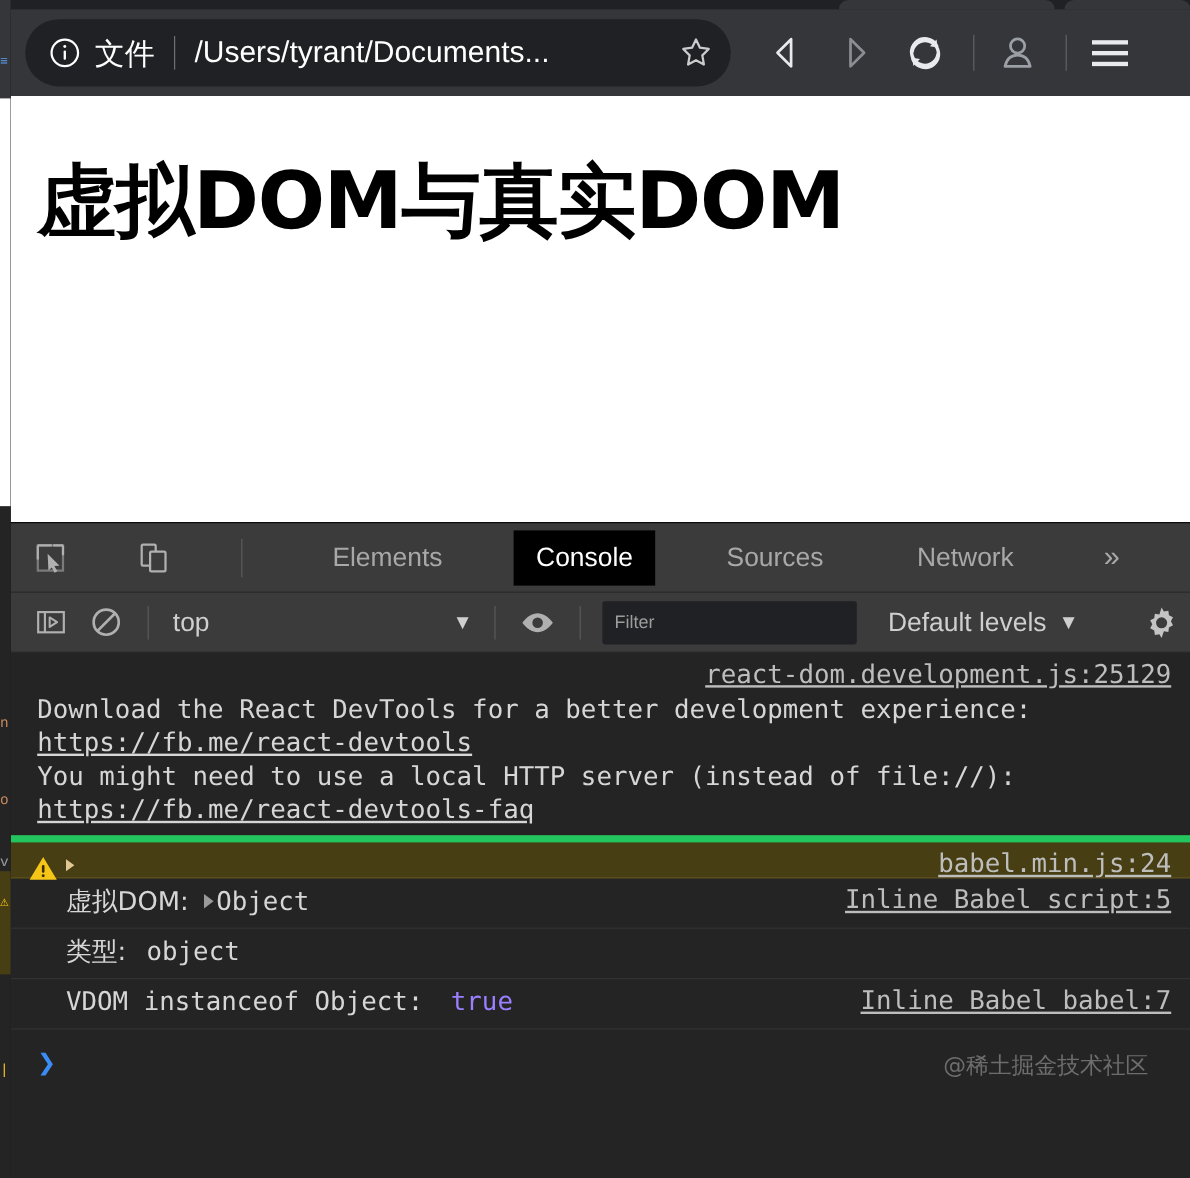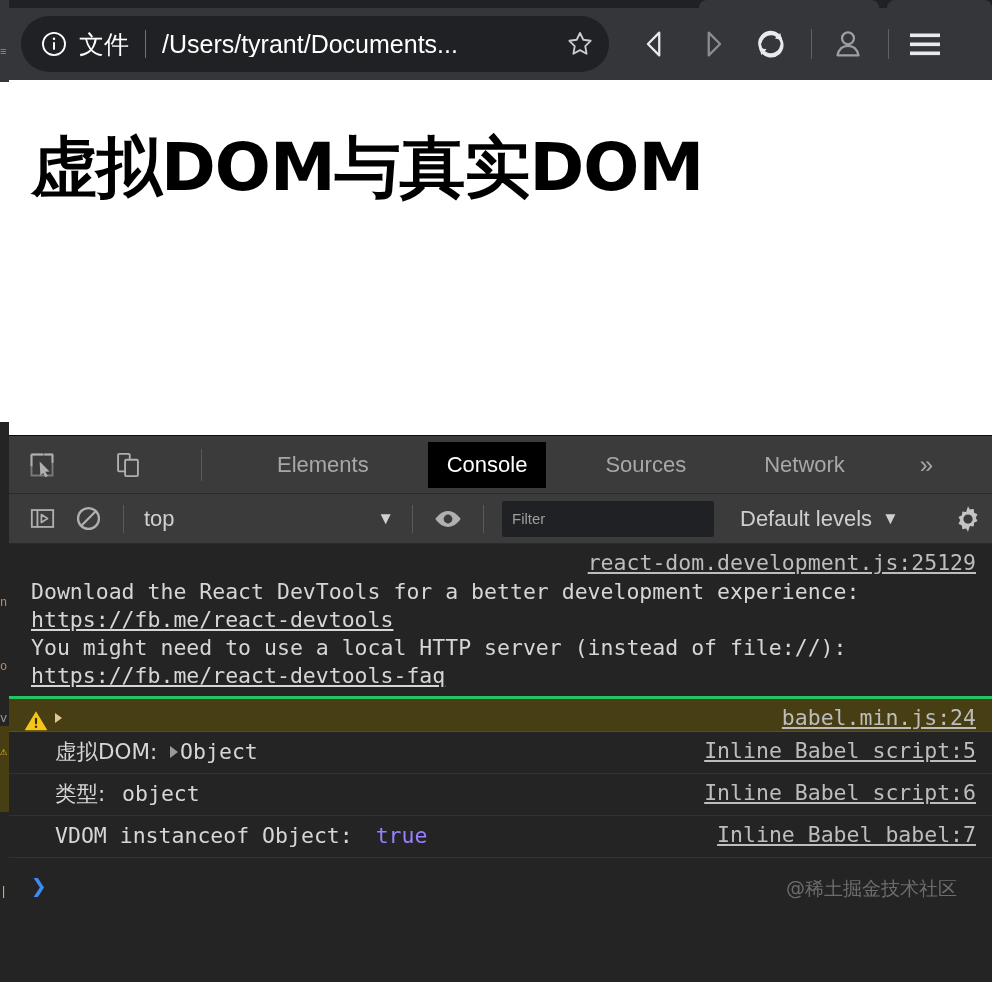--- a/index.html
+++ b/index.html
@@ -365,21 +365,21 @@
 
   .msg.info {
     padding-top: 34px;
     border-bottom: none;
     color: #d6d6d6;
   }
   .msg.info .src { top: 5px; }
 
   .msg.warning {
     background: #473e14;
-    border-top: 3px solid #22c55e;
+    border-top: 6px solid #22c55e;
     border-bottom: 1px solid #5c5020;
     color: #e2c792;
     padding-left: 54px;
     padding-top: 8px;
     padding-bottom: 9px;
   }
   .msg.warning .warn-ico {
     position: absolute;
     left: 14px; top: 9px;
     width: 26px; height: 26px;
@@ -634,21 +634,20 @@
           <span class="arrow"></span>
           <span class="src">babel.min.js:24</span>
         </div>
 
         <div class="msg log">
           <span class="src">Inline Babel script:5</span>
           <span class="cn">虚拟DOM: </span><span class="disc"></span><span>Object</span>
         </div>
 
         <div class="msg log">
-          <span class="src">Inline Babel script:6</span>
           <span class="cn">类型: </span><span style="margin-left:10px;">object</span>
         </div>
 
         <div class="msg log">
           <span class="src">Inline Babel babel:7</span>
           <span>VDOM instanceof Object: </span><span class="val-bool" style="margin-left:10px;">true</span>
         </div>
 
         <div class="prompt-row">
           <span class="prompt-caret">❯</span>

